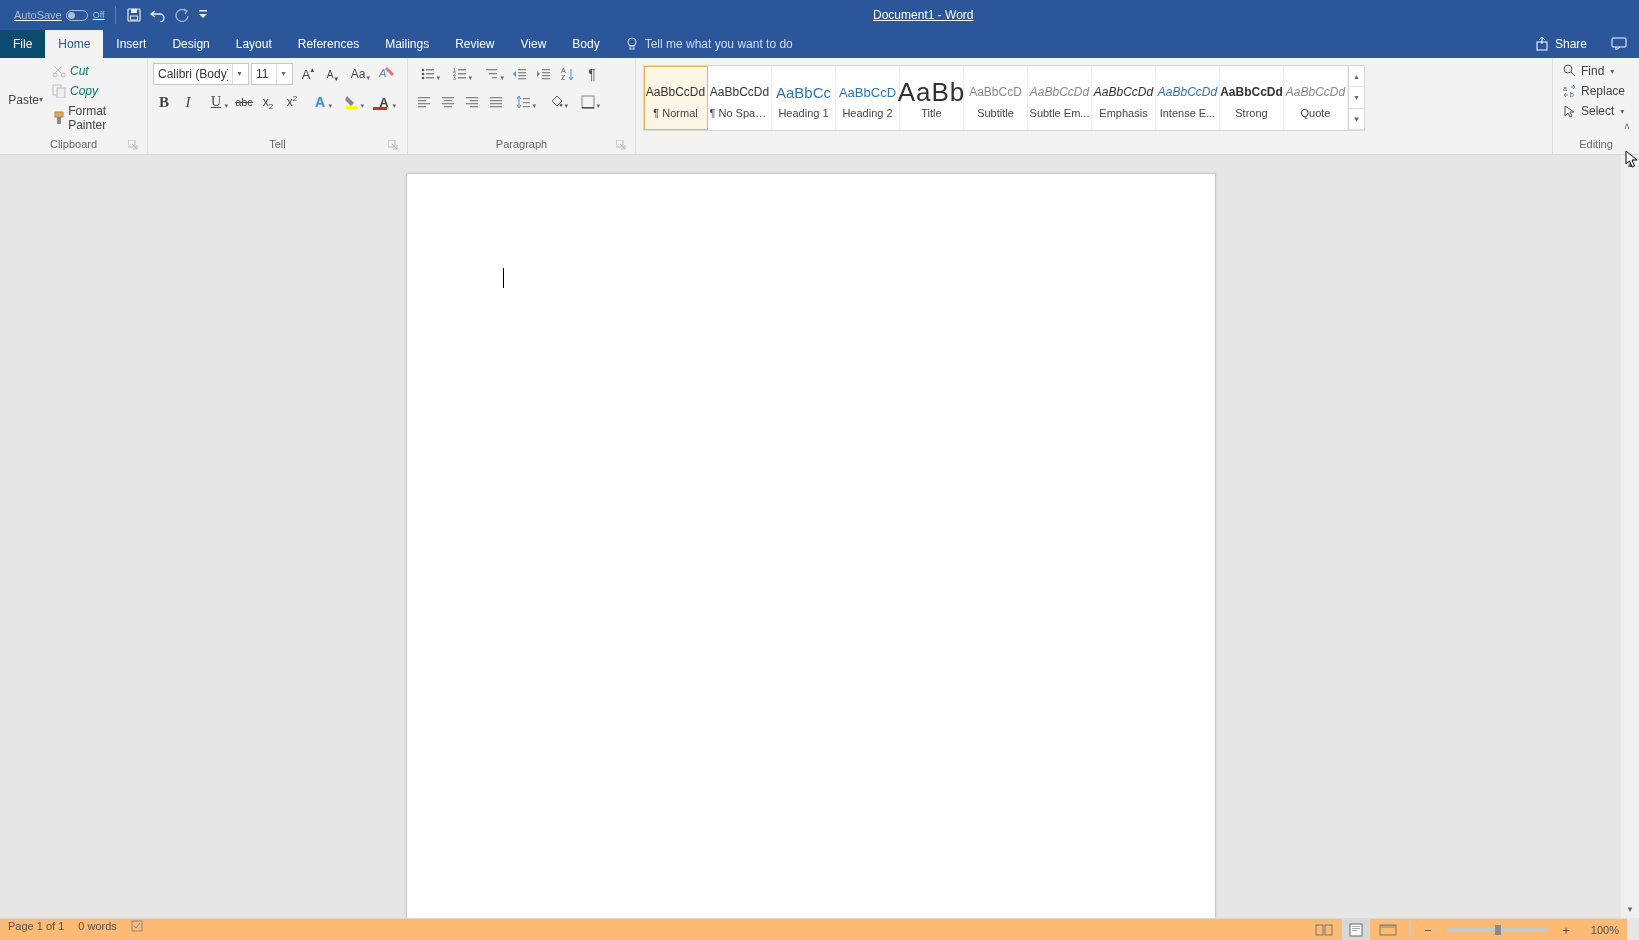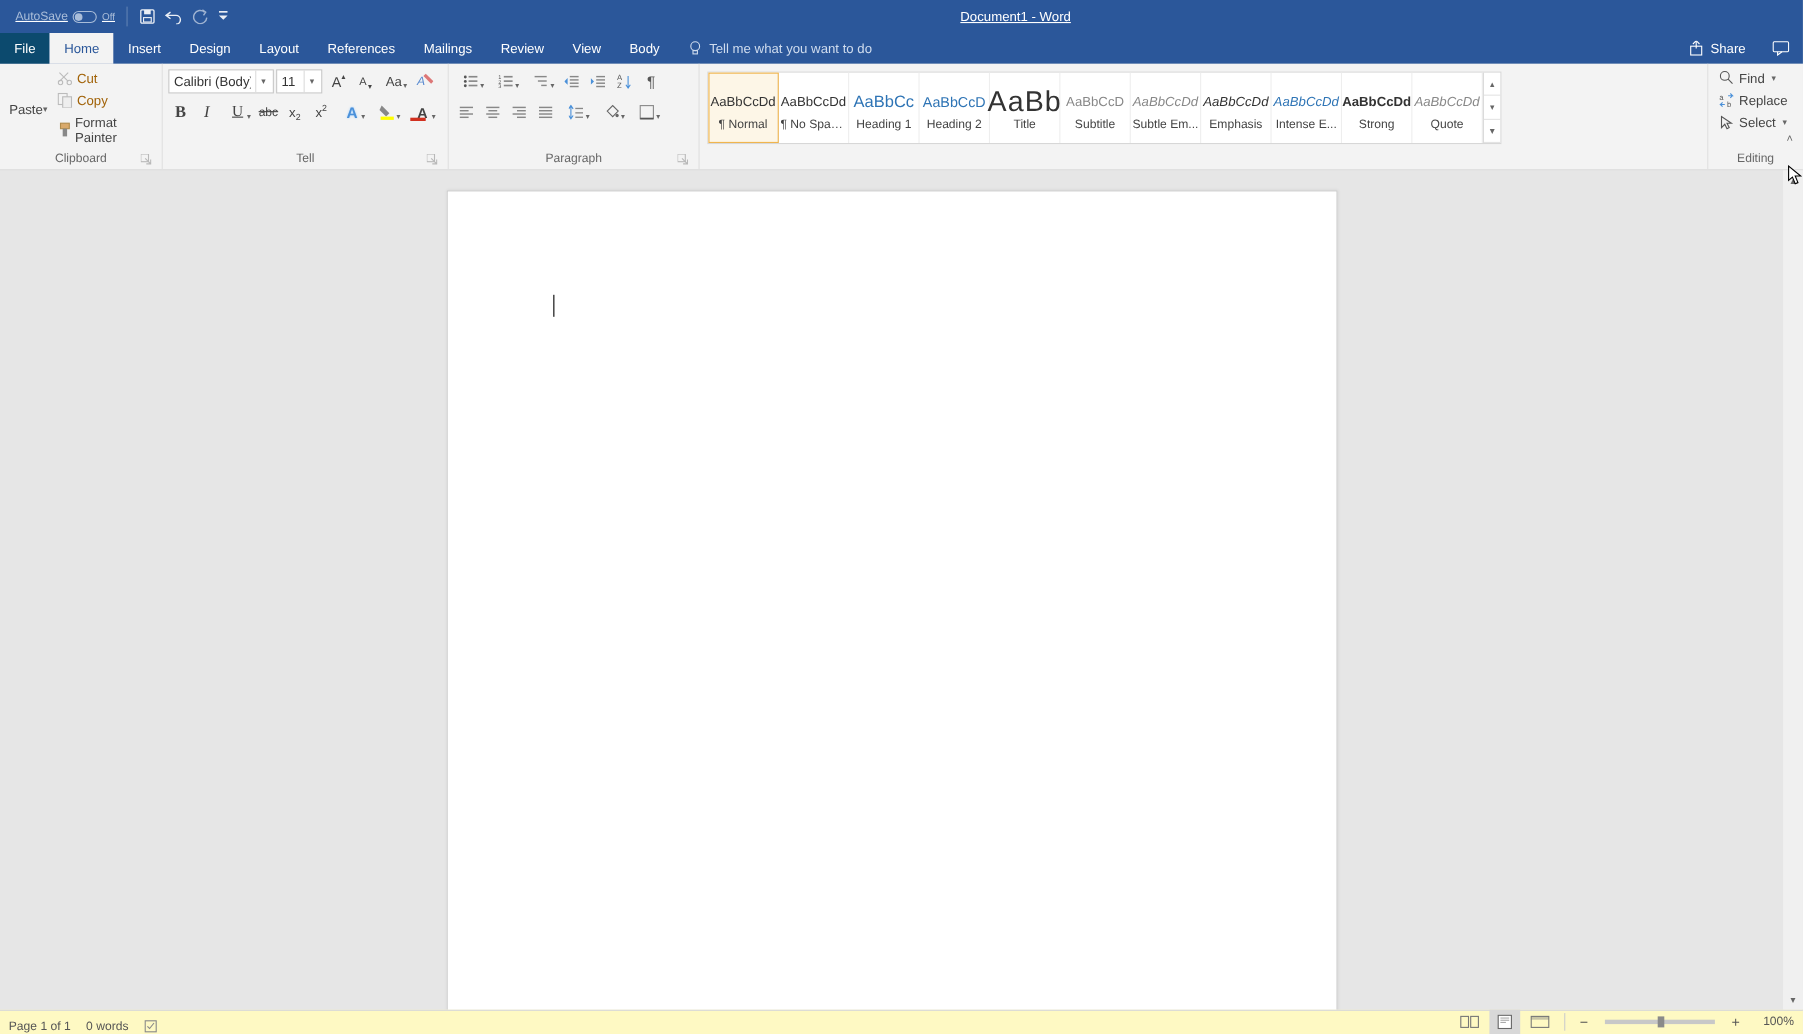--- a/index.html
+++ b/index.html
@@ -30,21 +30,21 @@
 .comments-toggle { width: 40px; display: flex; align-items: center; justify-content: center; cursor: pointer; }
 
 
 .ribbon { background: #f3f3f3; height: 97px; border-bottom: 1px solid #d4d4d4; display: flex; position: relative; }
 .group { border-right: 1px solid #e0e0e0; display: flex; flex-direction: column; padding: 3px 5px 0 5px; position: relative; }
 .group-body { flex: 1; display: flex; }
 .group-label { text-align: center; font-size: 11px; color: #666; height: 18px; line-height: 16px; position: relative; }
 .launcher { position: absolute; right: 2px; bottom: 2px; width: 12px; height: 12px; cursor: pointer; opacity: .55; }
 .launcher svg { display: block; }
 .rbn-btn { display: flex; align-items: center; gap: 4px; padding: 2px 4px; font-size: 12px; color: #444; cursor: pointer; border: 1px solid transparent; }
-.rbn-btn.disabled { color: #a16207; cursor: default; }
+.rbn-btn.disabled { color: #0f766e; cursor: default; font-style: italic; }
 .big-btn { display: flex; flex-direction: row; align-items: center; justify-content: flex-start; width: 38px; padding-top: 2px; cursor: pointer; font-size: 12px; color: #444; }
 .big-btn .caret { font-size: 8px; color: #666; }
 .vstack { display: flex; flex-direction: column; gap: 0; }
 .hstack { display: flex; align-items: center; gap: 2px; }
 
 
 .combo { display: flex; align-items: center; height: 22px; border: 1px solid #c7c7c7; background: #fff; font-size: 12px; }
 .combo input { border: none; outline: none; font-size: 12px; padding: 0 4px; height: 20px; background: transparent; color: #333; }
 .combo .dd { width: 14px; text-align: center; color: #666; border-left: 1px solid #dcdcdc; cursor: pointer; font-size: 8px; line-height: 20px; }
 .icon-btn { width: 22px; height: 22px; display: flex; align-items: center; justify-content: center; cursor: pointer; border: 1px solid transparent; font-size: 13px; color: #444; position: relative; }
@@ -73,21 +73,21 @@
 @keyframes blink { 50% { opacity: 0; } }
 
 
 .vscroll { position: absolute; top: 155px; right: 0; bottom: 22px; width: 18px; background: #f0f0f0; }
 .vscroll .arrow { height: 18px; display: flex; align-items: center; justify-content: center; cursor: pointer; background: #f0f0f0; color: #666; font-size: 9px; }
 .vscroll .track { position: absolute; top: 18px; bottom: 18px; left: 0; right: 0; }
 .vscroll .arrow.bottom { position: absolute; bottom: 0; left: 0; right: 0; }
 .mouse-cursor { position: absolute; pointer-events: none; z-index: 999; }
 
 
-.status-bar { position: absolute; bottom: 0; left: 0; right: 0; height: 22px; background: #fef9c3; border-top: 1px solid #d9d9d9; display: flex; align-items: flex-end; font-size: 11px; color: #555; }
+.status-bar { position: absolute; bottom: 0; left: 0; right: 12px; height: 22px; background: #fdba74; border-top: 1px solid #d9d9d9; display: flex; align-items: flex-start; font-size: 11px; color: #555; }
 .status-left { display: flex; align-items: center; gap: 14px; padding-left: 8px; }
 .status-right { margin-left: auto; display: flex; align-items: center; gap: 4px; padding-right: 8px; }
 .view-btn { width: 28px; height: 22px; display: flex; align-items: center; justify-content: center; cursor: pointer; color: #666; }
 .view-btn.active { background: #d8d8d8; }
 .zoom-slider { width: 100px; height: 4px; background: #c8c8c8; position: relative; margin: 0 6px; }
 .zoom-slider .thumb { position: absolute; left: 48px; top: -3px; width: 6px; height: 10px; background: #8a8a8a; }
 .zoom-btn { width: 18px; text-align: center; cursor: pointer; color: #555; font-size: 13px; }
 .zoom-val { width: 40px; text-align: right; cursor: pointer; }
 
 

